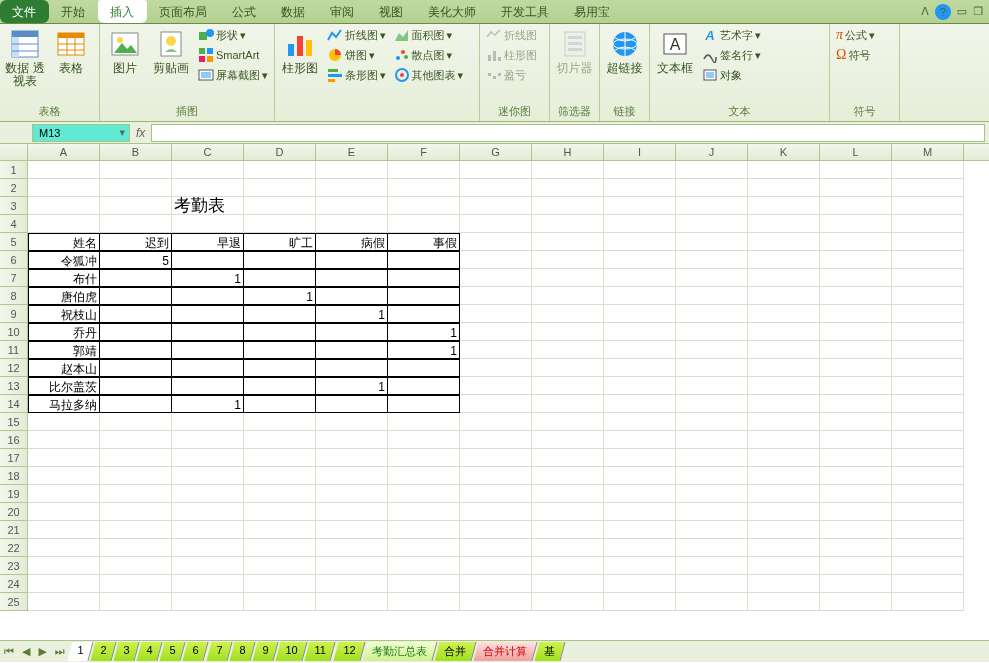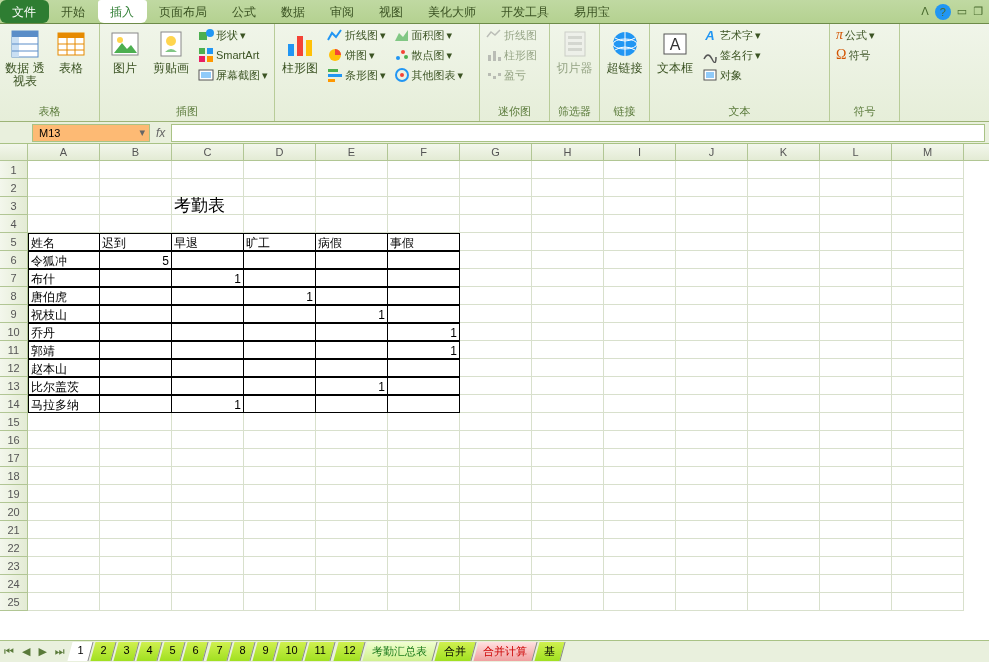--- a/index.html
+++ b/index.html
@@ -14,35 +14,35 @@
 .ribbon { display: flex; background: linear-gradient(#f0f5e9, #e6eed9); height: 98px; border-bottom: 1px solid #9db476; }
 .group { border-right: 1px solid #b8cc98; display: flex; flex-direction: column; padding: 2px 4px 0 4px; }
 .groupbody { flex: 1; display: flex; align-items: flex-start; gap: 4px; }
 .grouplabel { text-align: center; font-size: 11px; color: #5a7a3a; padding: 2px 0; }
 .bigbtn { display: flex; flex-direction: column; align-items: center; width: 42px; cursor: pointer; padding-top: 2px; }
 .bigbtn .icon { width: 32px; height: 32px; margin-bottom: 2px; }
 .bigbtn .lbl { font-size: 12px; color: #3b5323; text-align: center; line-height: 1.1; }
 .smallrow { display: flex; align-items: center; gap: 2px; font-size: 11px; color: #3b5323; cursor: pointer; padding: 1px 2px; }
 .smallcol { display: flex; flex-direction: column; gap: 2px; }
 .namearea { display: flex; height: 22px; background: #e9f0dd; border-bottom: 1px solid #a9c285; align-items: center; }
-.namebox { width: 118px; background: #fdba74; border: 1px solid #a9c285; height: 18px; margin-left: 32px; font-size: 11px; padding-left: 6px; display: flex; align-items: center; }
+.namebox { width: 98px; background: #5eead4; border: 1px solid #a9c285; height: 18px; margin-left: 32px; font-size: 11px; padding-left: 6px; display: flex; align-items: center; }
 .namebox .dd { margin-left: auto; padding-right: 4px; color: #666; }
 .fxlbl { padding: 0 6px; font-style: italic; color: #666; }
 .fxinput { flex: 1; background: #fff; border: 1px solid #a9c285; height: 18px; margin-right: 4px; }
 .grid { position: relative; background: #fff; height: 496px; overflow: hidden; }
 .colhdr { display: flex; height: 17px; background: linear-gradient(#f3f7ec, #e3ebd4); border-bottom: 1px solid #b1c694; }
 .corner { width: 28px; border-right: 1px solid #b1c694; background: linear-gradient(#f3f7ec, #e3ebd4); }
 .ch { width: 72px; text-align: center; font-size: 11px; color: #555; border-right: 1px solid #b1c694; line-height: 17px; }
 .rows { display: flex; }
 .rowhdrs { display: flex; flex-direction: column; }
 .rh { width: 28px; height: 18px; text-align: center; font-size: 11px; color: #555; background: linear-gradient(90deg, #f3f7ec, #e3ebd4); border-right: 1px solid #b1c694; border-bottom: 1px solid #b1c694; line-height: 18px; }
 .cells { position: relative; }
 .cellgrid { display: grid; grid-template-columns: repeat(13, 72px); grid-auto-rows: 18px; }
 .cell { border-right: 1px solid #d8e0cc; border-bottom: 1px solid #d8e0cc; font-size: 12px; padding: 0 2px; line-height: 18px; overflow: hidden; white-space: nowrap; }
-.dark { border-right: 1px solid #000; border-bottom: 1px solid #000; border-top: 1px solid #000; }
+.dark { border-right: 1px solid #000; border-bottom: 1px solid #000; border-top: 1px solid #000; text-align: right; }
 .darkl { border-left: 1px solid #000; }
 .ra { text-align: right; }
 .sheettabs { display: flex; height: 22px; background: #e9f0dd; align-items: center; border-top: 1px solid #a9c285; font-size: 11px; }
 .navbtn { padding: 0 4px; color: #5a7a3a; cursor: pointer; }
 .stab { background: linear-gradient(#d0f050, #a0e020); padding: 2px 7px; margin: 0 1px; cursor: pointer; transform: skewX(-15deg); border-right: 1px solid #888; }
 .stab span { transform: skewX(15deg); display: inline-block; }
 .stab.cur { background: #fff; }
 .stab.spec2 { background: linear-gradient(#ffe0e0, #f0a0a0); color: #c00; }
 .stab.summ { background: linear-gradient(#f0ffd0, #d0f090); color: #1a7a1a; }
 .iconsvg { display: block; }

